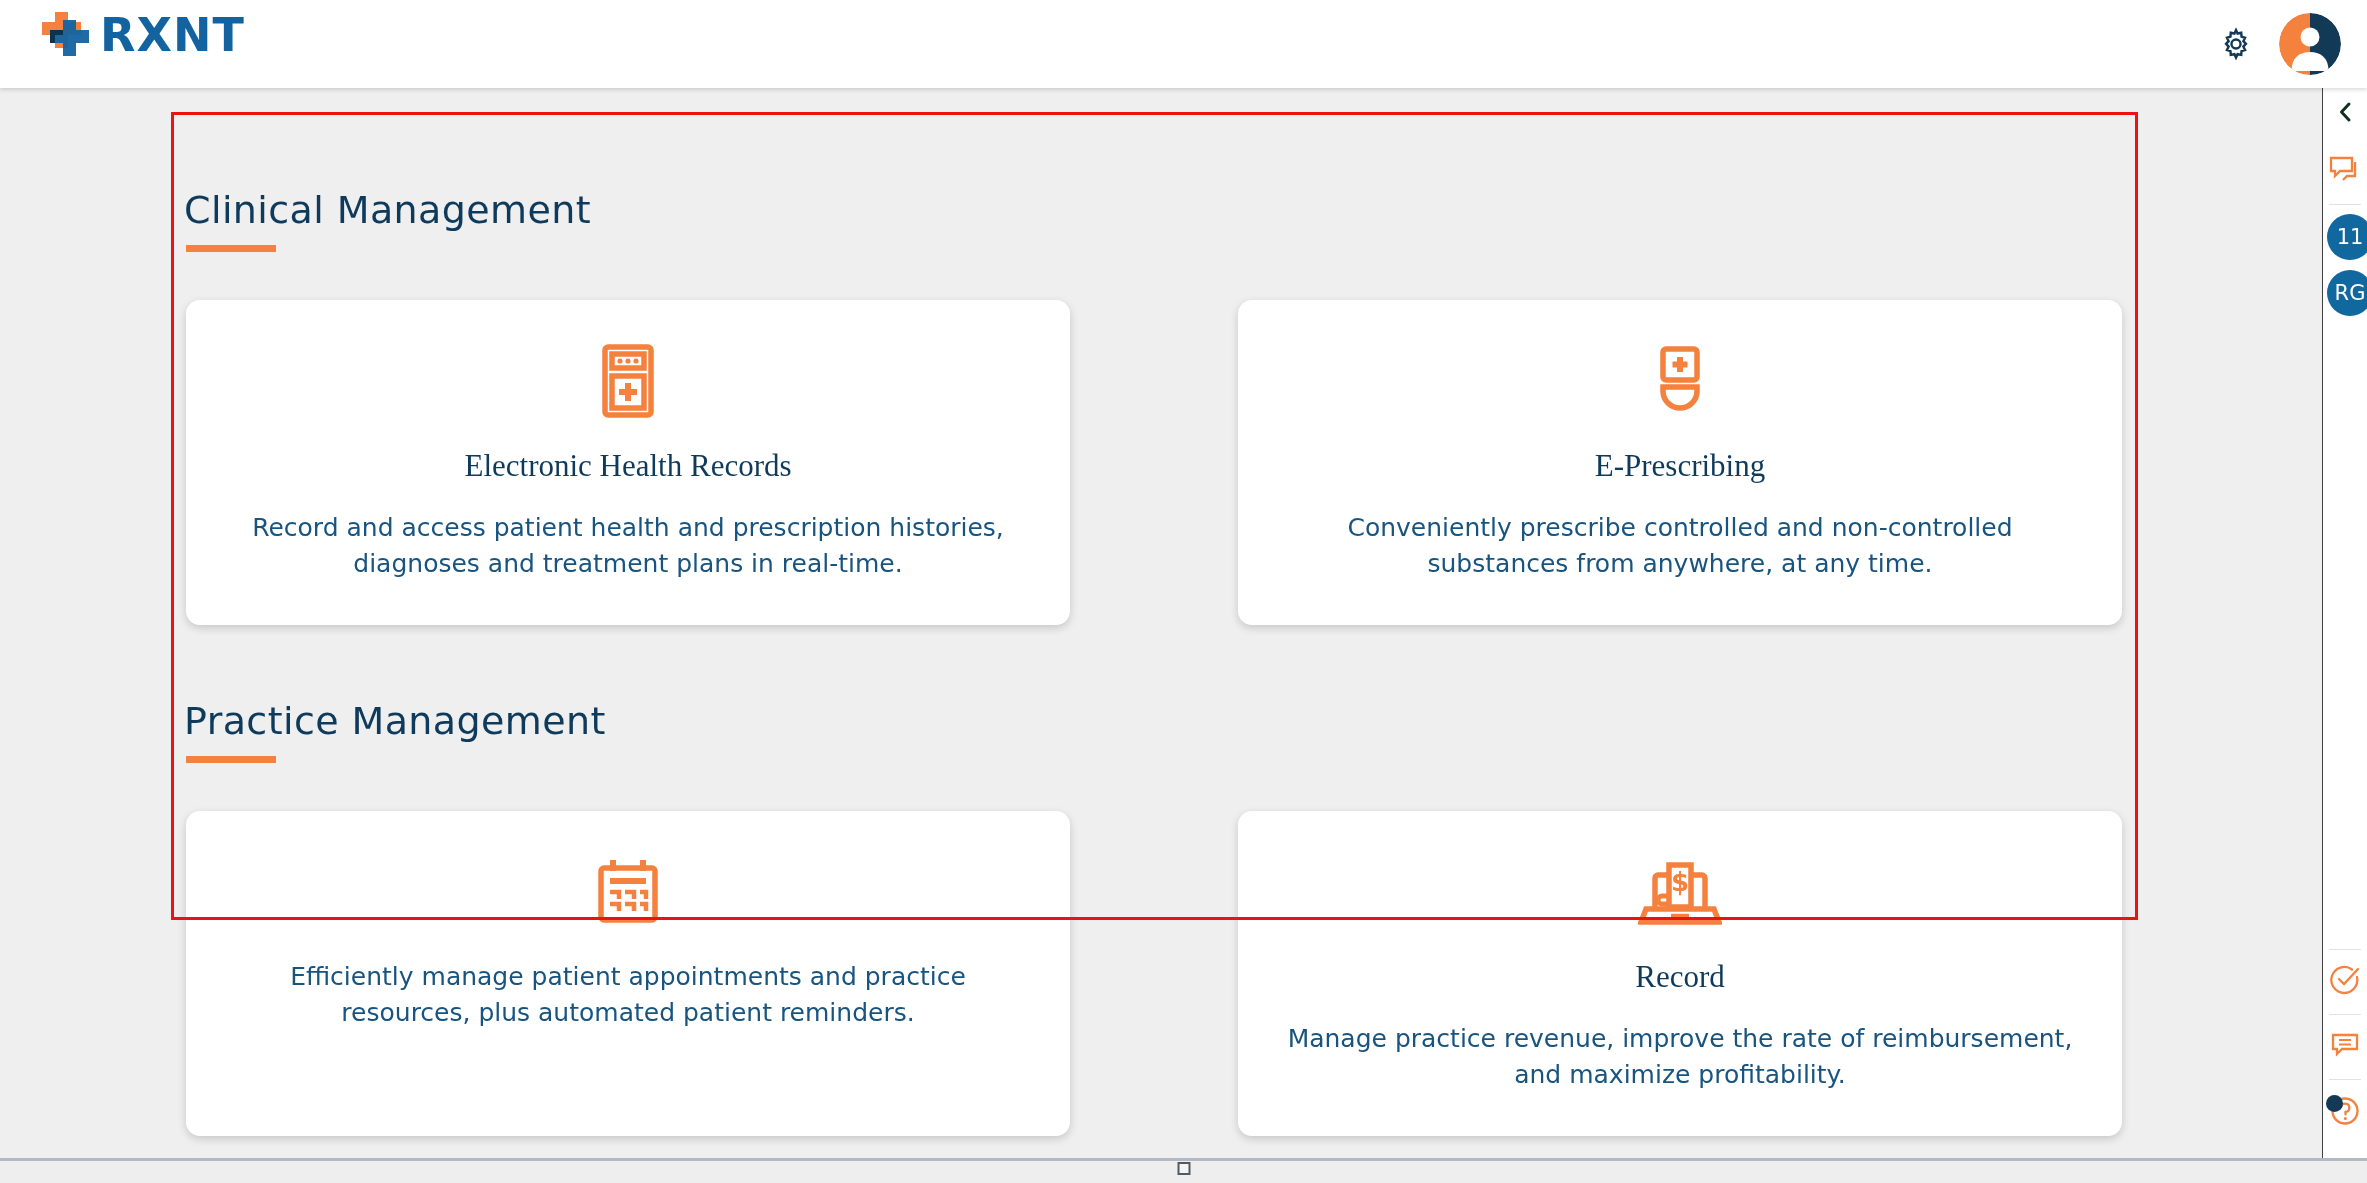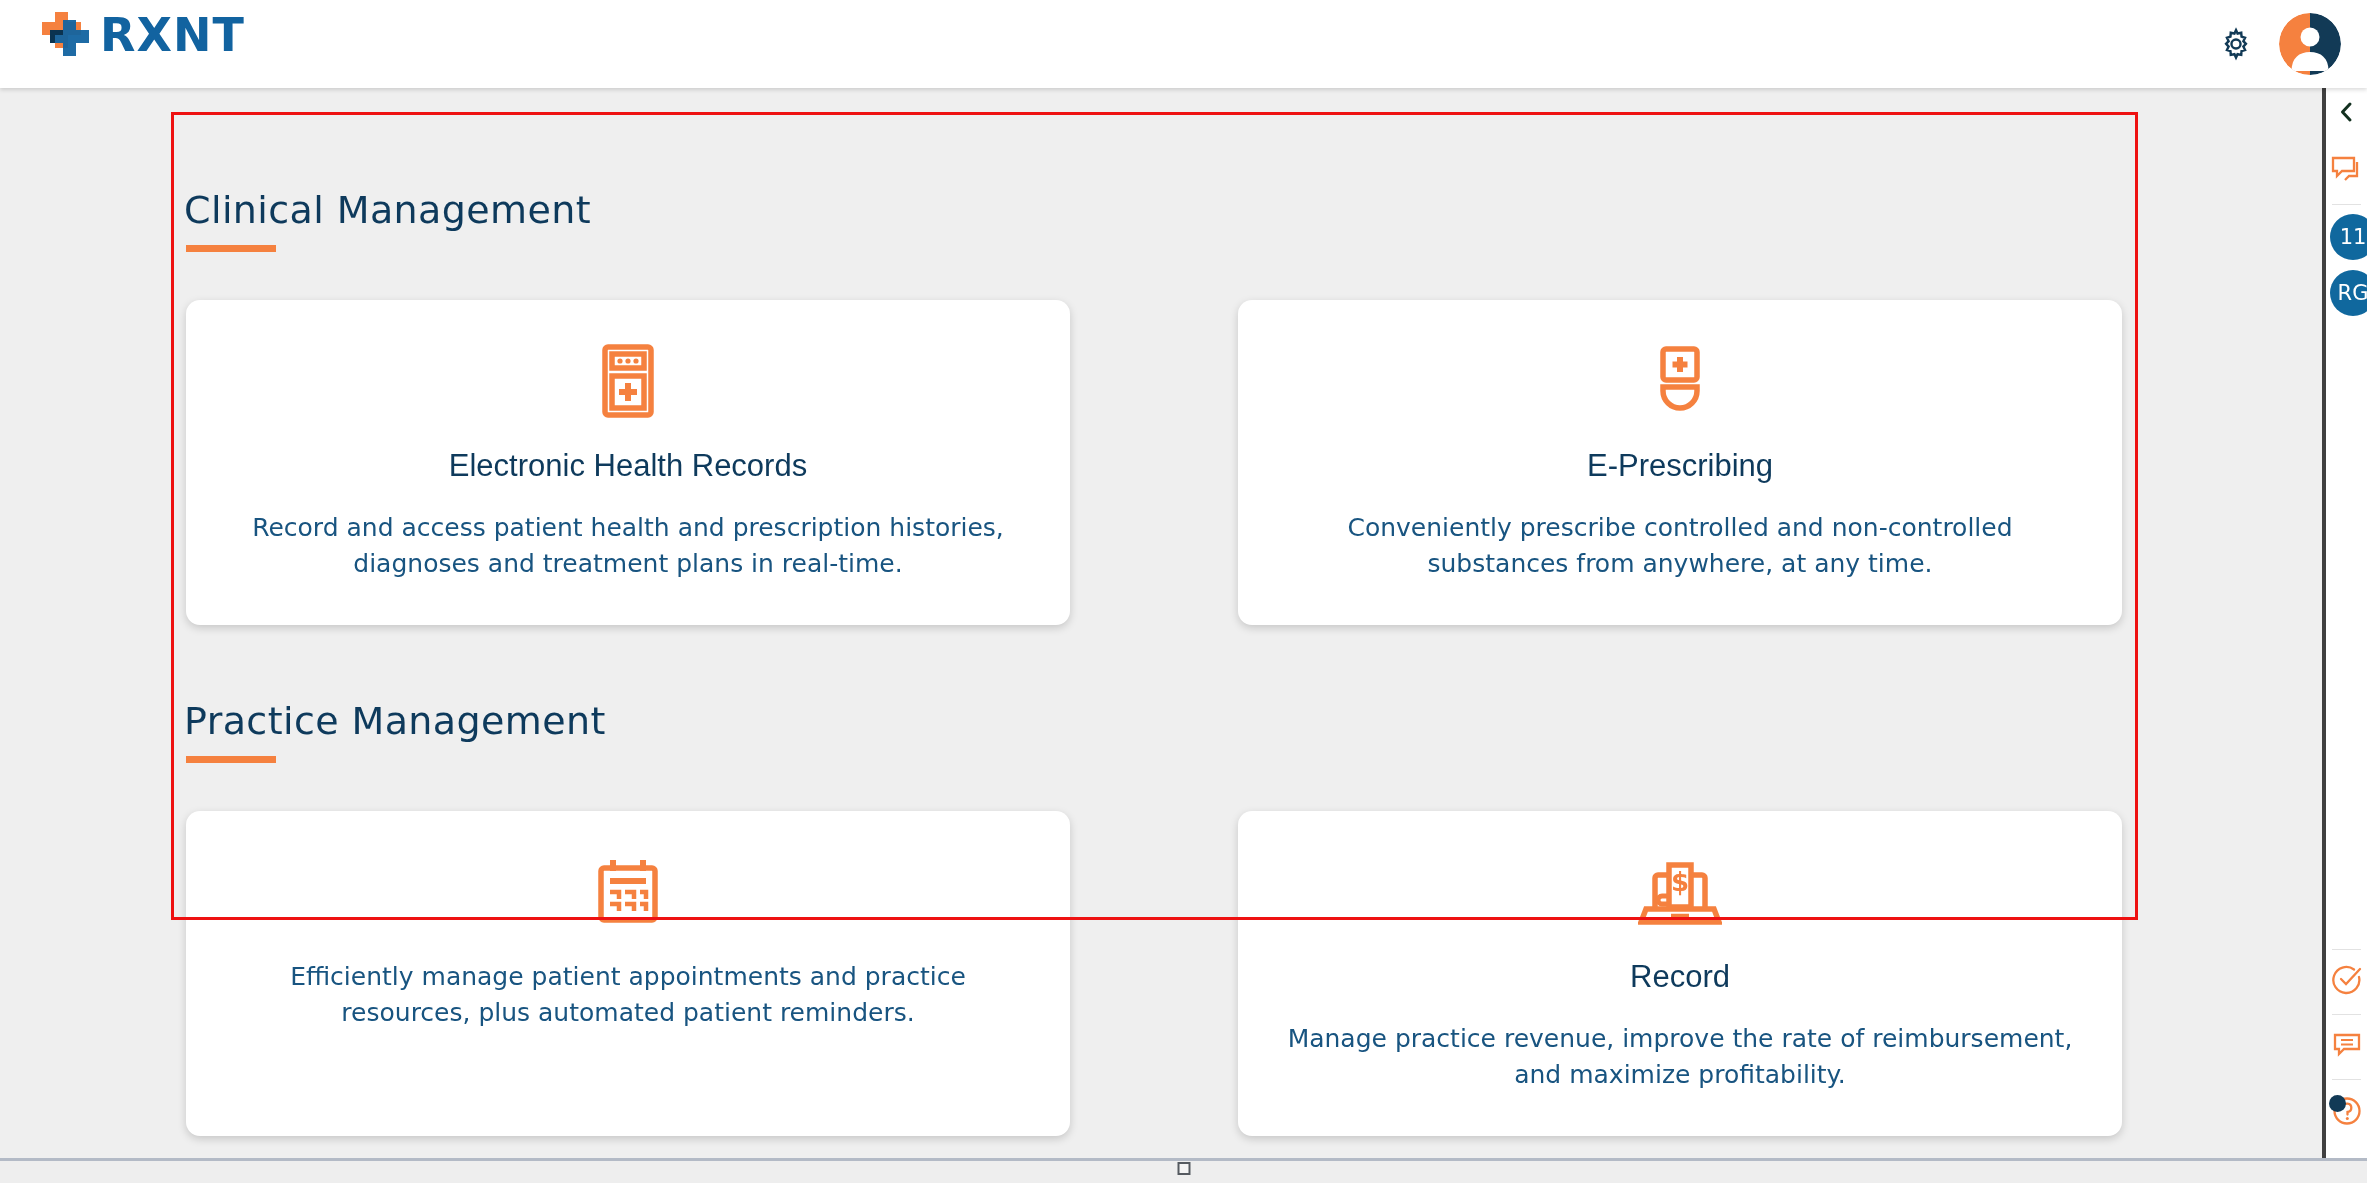--- a/index.html
+++ b/index.html
@@ -121,38 +121,38 @@
     justify-content: center;
     margin-bottom: 26px;
   }
   .card-icon svg { display: block; }
 
   .card-title {
     font-size: 31px;
     font-weight: 400;
     color: #0e3a5c;
     margin-bottom: 26px;
-    font-family: Liberation Sans, sans-serif;
+    font-family: Liberation Serif, serif;
   }
   .card-desc {
     font-size: 25px;
     line-height: 1.42;
     color: #185480;
     font-family: "DejaVu Sans", "Liberation Sans", sans-serif;
   }
 
   
   .right-rail {
     position: absolute;
     top: 88px;
     right: 0;
     width: 45px;
     height: 1070px;
     background: #ffffff;
-    border-left: 4px solid #404040;
+    border-left: 1px solid #404040;
     z-index: 30;
     overflow: hidden;
   }
   .rail-top {
     position: absolute;
     top: 0; left: 0; right: 0;
   }
   .rail-collapse {
     height: 52px;
     display: flex;

